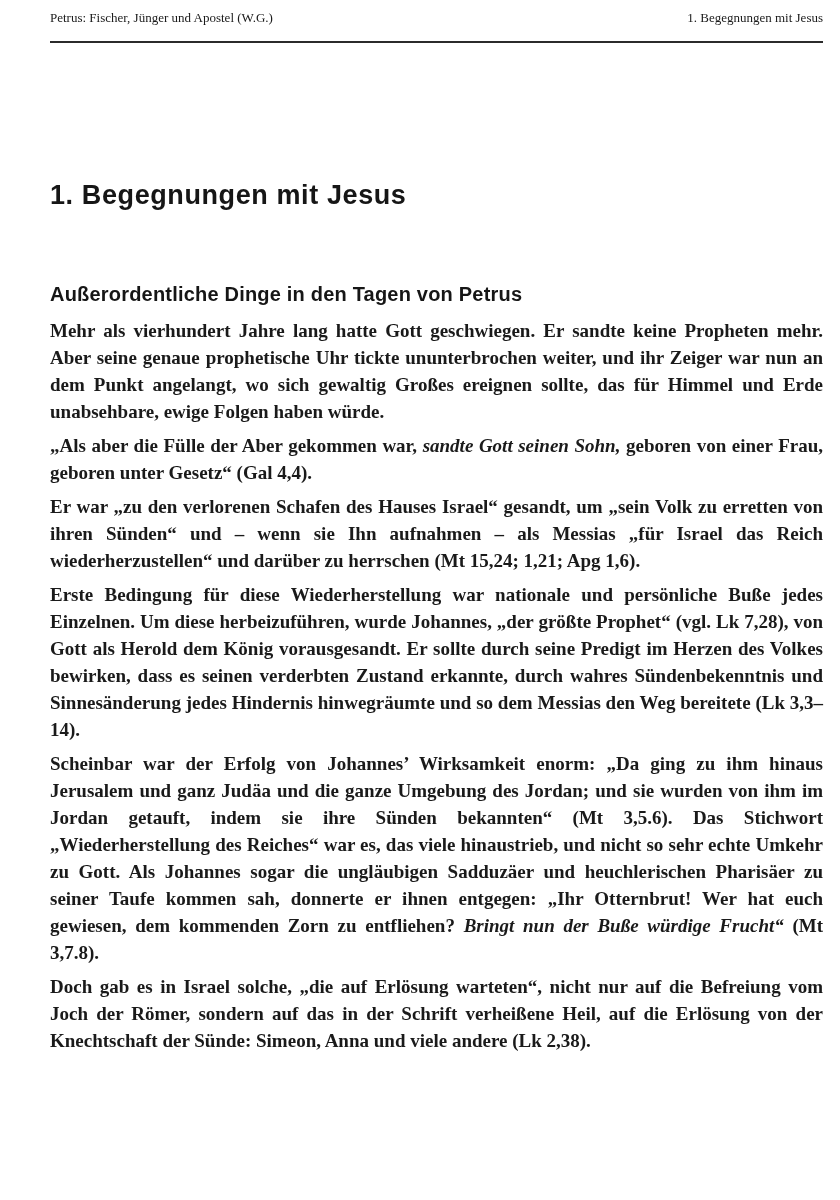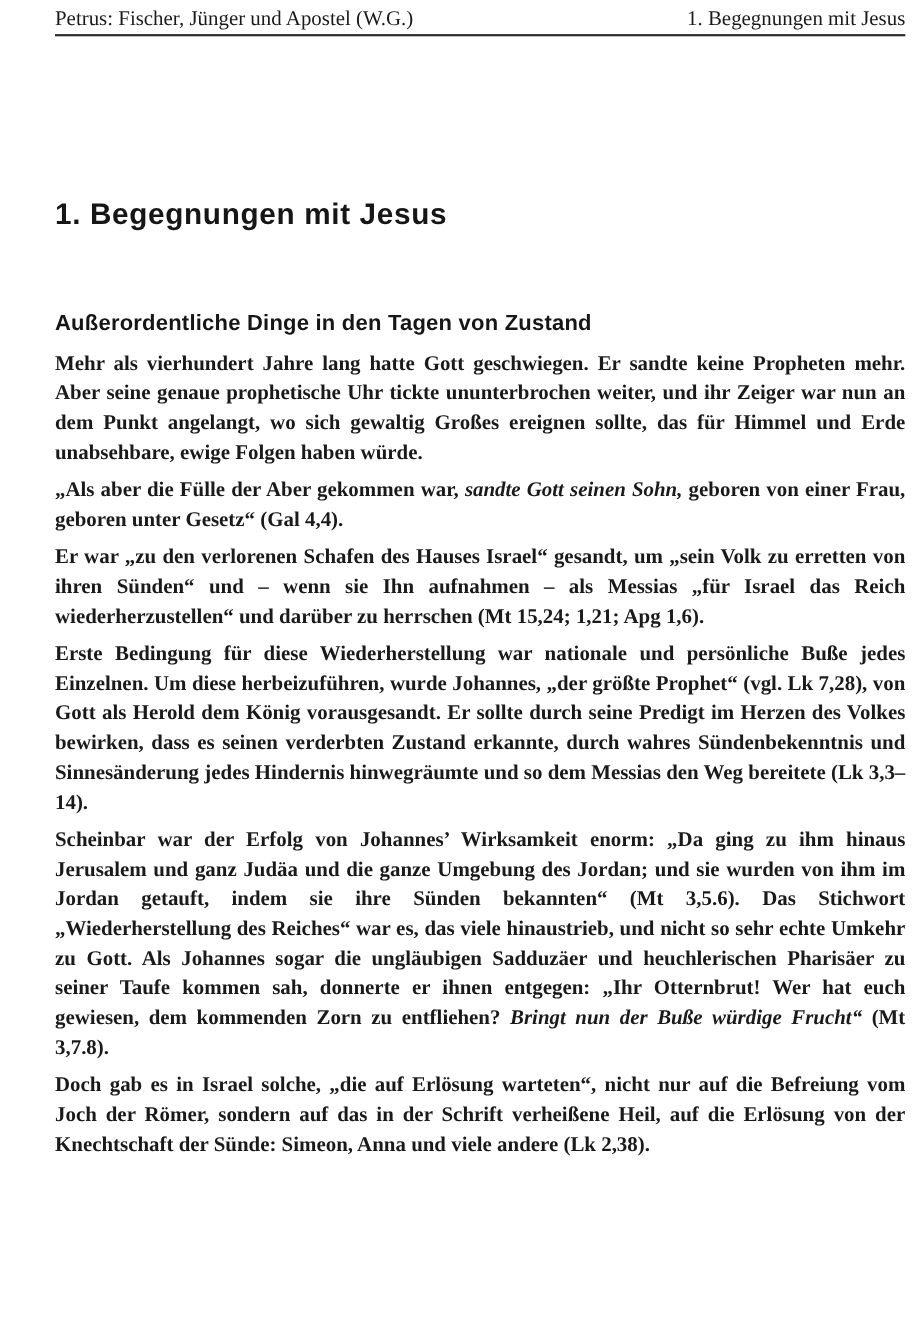--- a/index.html
+++ b/index.html
@@ -18,23 +18,23 @@
   }
   
   .page-header {
     position: absolute;
     left: 50px;
     right: 17px;
     top: 7px;
     display: flex;
     justify-content: space-between;
     align-items: center;
-    font-size: 19px;
+    font-size: 13px;
     line-height: 22px;
-    padding-bottom: 2px;
+    padding-bottom: 12px;
     border-bottom: 2px solid #2b2b2b;
   }
   
   .chapter-title {
     position: absolute;
     left: 50px;
     top: 180px;
     margin: 0;
     font-family: "Liberation Sans", sans-serif;
     font-weight: bold;
@@ -91,21 +91,21 @@
 
 <div class="page">
 
   <div class="page-header">
     <span>Petrus: Fischer, Jünger und Apostel (W.G.)</span>
     <span>1. Begegnungen mit Jesus</span>
   </div>
 
   <h1 class="chapter-title">1. Begegnungen mit Jesus</h1>
 
-  <h2 class="section-heading">Außerordentliche Dinge in den Tagen von Zustand</h2>
+  <h2 class="section-heading">Außerordentliche Dinge in den Tagen von Petrus</h2>
 
   <div class="body-text">
 
   <p><span>Mehr als vierhundert Jahre lang hatte Gott geschwiegen. Er sandte keine Propheten mehr. Aber seine genaue prophetische Uhr tickte ununterbrochen weiter, und ihr Zeiger war nun an dem Punkt angelangt, wo sich gewaltig Großes ereignen sollte, das für Himmel und Erde unabsehbare, ewige Folgen haben würde.</span></p>
       <p><span>„Als aber die Fülle der Aber gekommen war, </span><em>sandte Gott seinen Sohn,</em><span> geboren von einer Frau, geboren unter Gesetz“ (Gal 4,4).</span></p>
       <p><span>Er war „zu den verlorenen Schafen des Hauses Israel“ gesandt, um „sein Volk zu erretten von ihren Sünden“ und – wenn sie Ihn aufnahmen – als Messias „für Israel das Reich wiederherzustellen“ und darüber zu herrschen (Mt 15,24; 1,21; Apg 1,6).</span></p>
       <p><span>Erste Bedingung für diese Wiederherstellung war nationale und persönliche Buße jedes Einzelnen. Um diese herbeizuführen, wurde Johannes, „der größte Prophet“ (vgl. Lk 7,28), von Gott als Herold dem König vorausgesandt. Er sollte durch seine Predigt im Herzen des Volkes bewirken, dass es seinen verderbten Zustand erkannte, durch wahres Sündenbekenntnis und Sinnesänderung jedes Hindernis hinwegräumte und so dem Messias den Weg bereitete (Lk 3,3–14).</span></p>
       <p><span>Scheinbar war der Erfolg von Johannes’ Wirksamkeit enorm: „Da ging zu ihm hinaus Jerusalem und ganz Judäa und die ganze Umgebung des Jordan; und sie wurden von ihm im Jordan getauft, indem sie ihre Sünden bekannten“ (Mt 3,5.6). Das Stichwort „Wiederherstellung des Reiches“ war es, das viele hinaustrieb, und nicht so sehr echte Umkehr zu Gott. Als Johannes sogar die ungläubigen Sadduzäer und heuchlerischen Pharisäer zu seiner Taufe kommen sah, donnerte er ihnen entgegen: „Ihr Otternbrut! Wer hat euch gewiesen, dem kommenden Zorn zu entfliehen? </span><em>Bringt nun der Buße würdige Frucht“</em><span> (Mt 3,7.8).</span></p>
       <p><span>Doch gab es in Israel solche, „die auf Erlösung warteten“, nicht nur auf die Befreiung vom Joch der Römer, sondern auf das in der Schrift verheißene Heil, auf die Erlösung von der Knechtschaft der Sünde: Simeon, Anna und viele andere (Lk 2,38).</span></p>
     </div>

